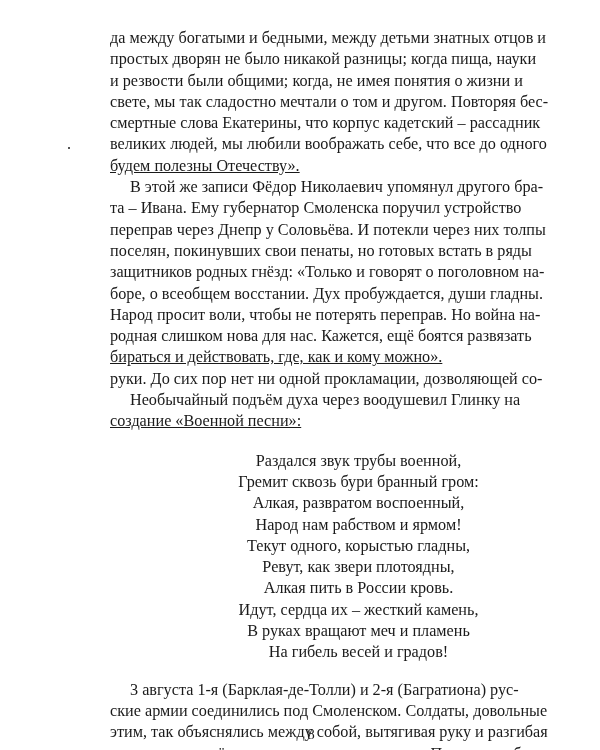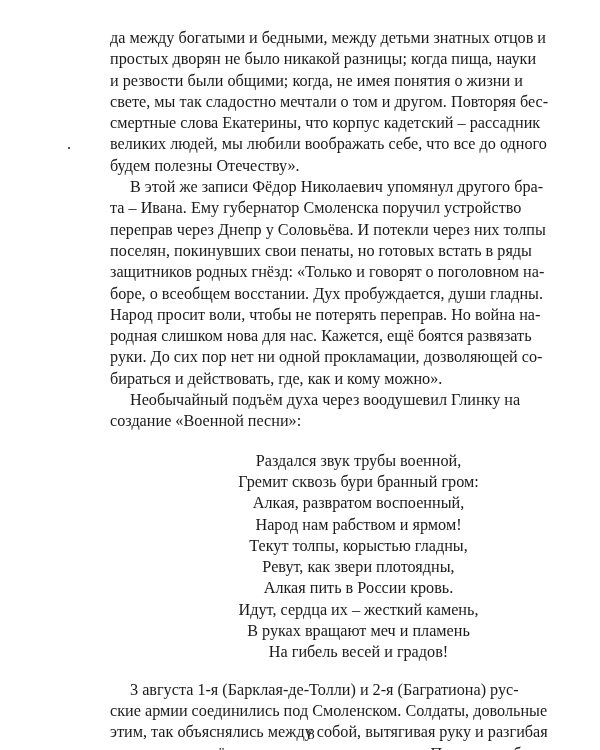--- a/index.html
+++ b/index.html
@@ -6,21 +6,21 @@
   body { width: 600px; height: 750px; position: relative; overflow: hidden; }
   .page {
     position: absolute; left: 0; top: 0; width: 600px; height: 638px; background: #ffffff;
   }
   .textblock {
     position: absolute; left: 110px; top: 28px; width: 405px;
     font-family: "Liberation Serif", "DejaVu Serif", serif;
     font-size: 16.2px; line-height: 21.3px; color: #1a1a1a;
   }
   .line { display: block; white-space: nowrap; text-align: justify; text-align-last: justify; height: 21.3px; }
-  .line.last { text-align-last: left; }
+  .line.last { text-align-last: left; text-decoration: underline; }
   .line.indent { padding-left: 20px; }
   .poem {
     margin-left: 92px; margin-top: 18px; margin-bottom: 16px; text-align: center;
   }
   .poem .vline { display: block; white-space: nowrap; height: 21.3px; }
   .pagenum {
     position: absolute; left: 0; width: 600px; top: 726px; text-align: center;
     font-family: "Liberation Serif", "DejaVu Serif", serif; font-size: 15px; color: #1a1a1a;
     padding-left: 22px; box-sizing: border-box;
   }
@@ -46,35 +46,35 @@
 
     <div>
       <span class="line indent">В этой же записи Фёдор Николаевич упомянул другого бра-</span>
       <span class="line">та – Ивана. Ему губернатор Смоленска поручил устройство</span>
       <span class="line">переправ через Днепр у Соловьёва. И потекли через них толпы</span>
       <span class="line">поселян, покинувших свои пенаты, но готовых встать в ряды</span>
       <span class="line">защитников родных гнёзд: «Только и говорят о поголовном на-</span>
       <span class="line">боре, о всеобщем восстании. Дух пробуждается, души гладны.</span>
       <span class="line">Народ просит воли, чтобы не потерять переправ. Но война на-</span>
       <span class="line">родная слишком нова для нас. Кажется, ещё боятся развязать</span>
+      <span class="line last">бираться и действовать, где, как и кому можно».</span>
       <span class="line">руки. До сих пор нет ни одной прокламации, дозволяющей со-</span>
-      <span class="line last">бираться и действовать, где, как и кому можно».</span>
     </div>
 
     <div>
       <span class="line indent">Необычайный подъём духа через воодушевил Глинку на</span>
       <span class="line last">создание «Военной песни»:</span>
     </div>
 
     <div class="poem">
       <span class="vline">Раздался звук трубы военной,</span>
       <span class="vline">Гремит сквозь бури бранный гром:</span>
       <span class="vline">Алкая, развратом воспоенный,</span>
       <span class="vline">Народ нам рабством и ярмом!</span>
-      <span class="vline">Текут толпы, корыстью гладны,</span>
+      <span class="vline">Текут одного, корыстью гладны,</span>
       <span class="vline">Ревут, как звери плотоядны,</span>
       <span class="vline">Алкая пить в России кровь.</span>
       <span class="vline">Идут, сердца их – жесткий камень,</span>
       <span class="vline">В руках вращают меч и пламень</span>
       <span class="vline">На гибель весей и градов!</span>
     </div>
 
     <div>
       <span class="line indent">3 августа 1-я (Барклая-де-Толли) и 2-я (Багратиона) рус-</span>
       <span class="line">ские армии соединились под Смоленском. Солдаты, довольные</span>

